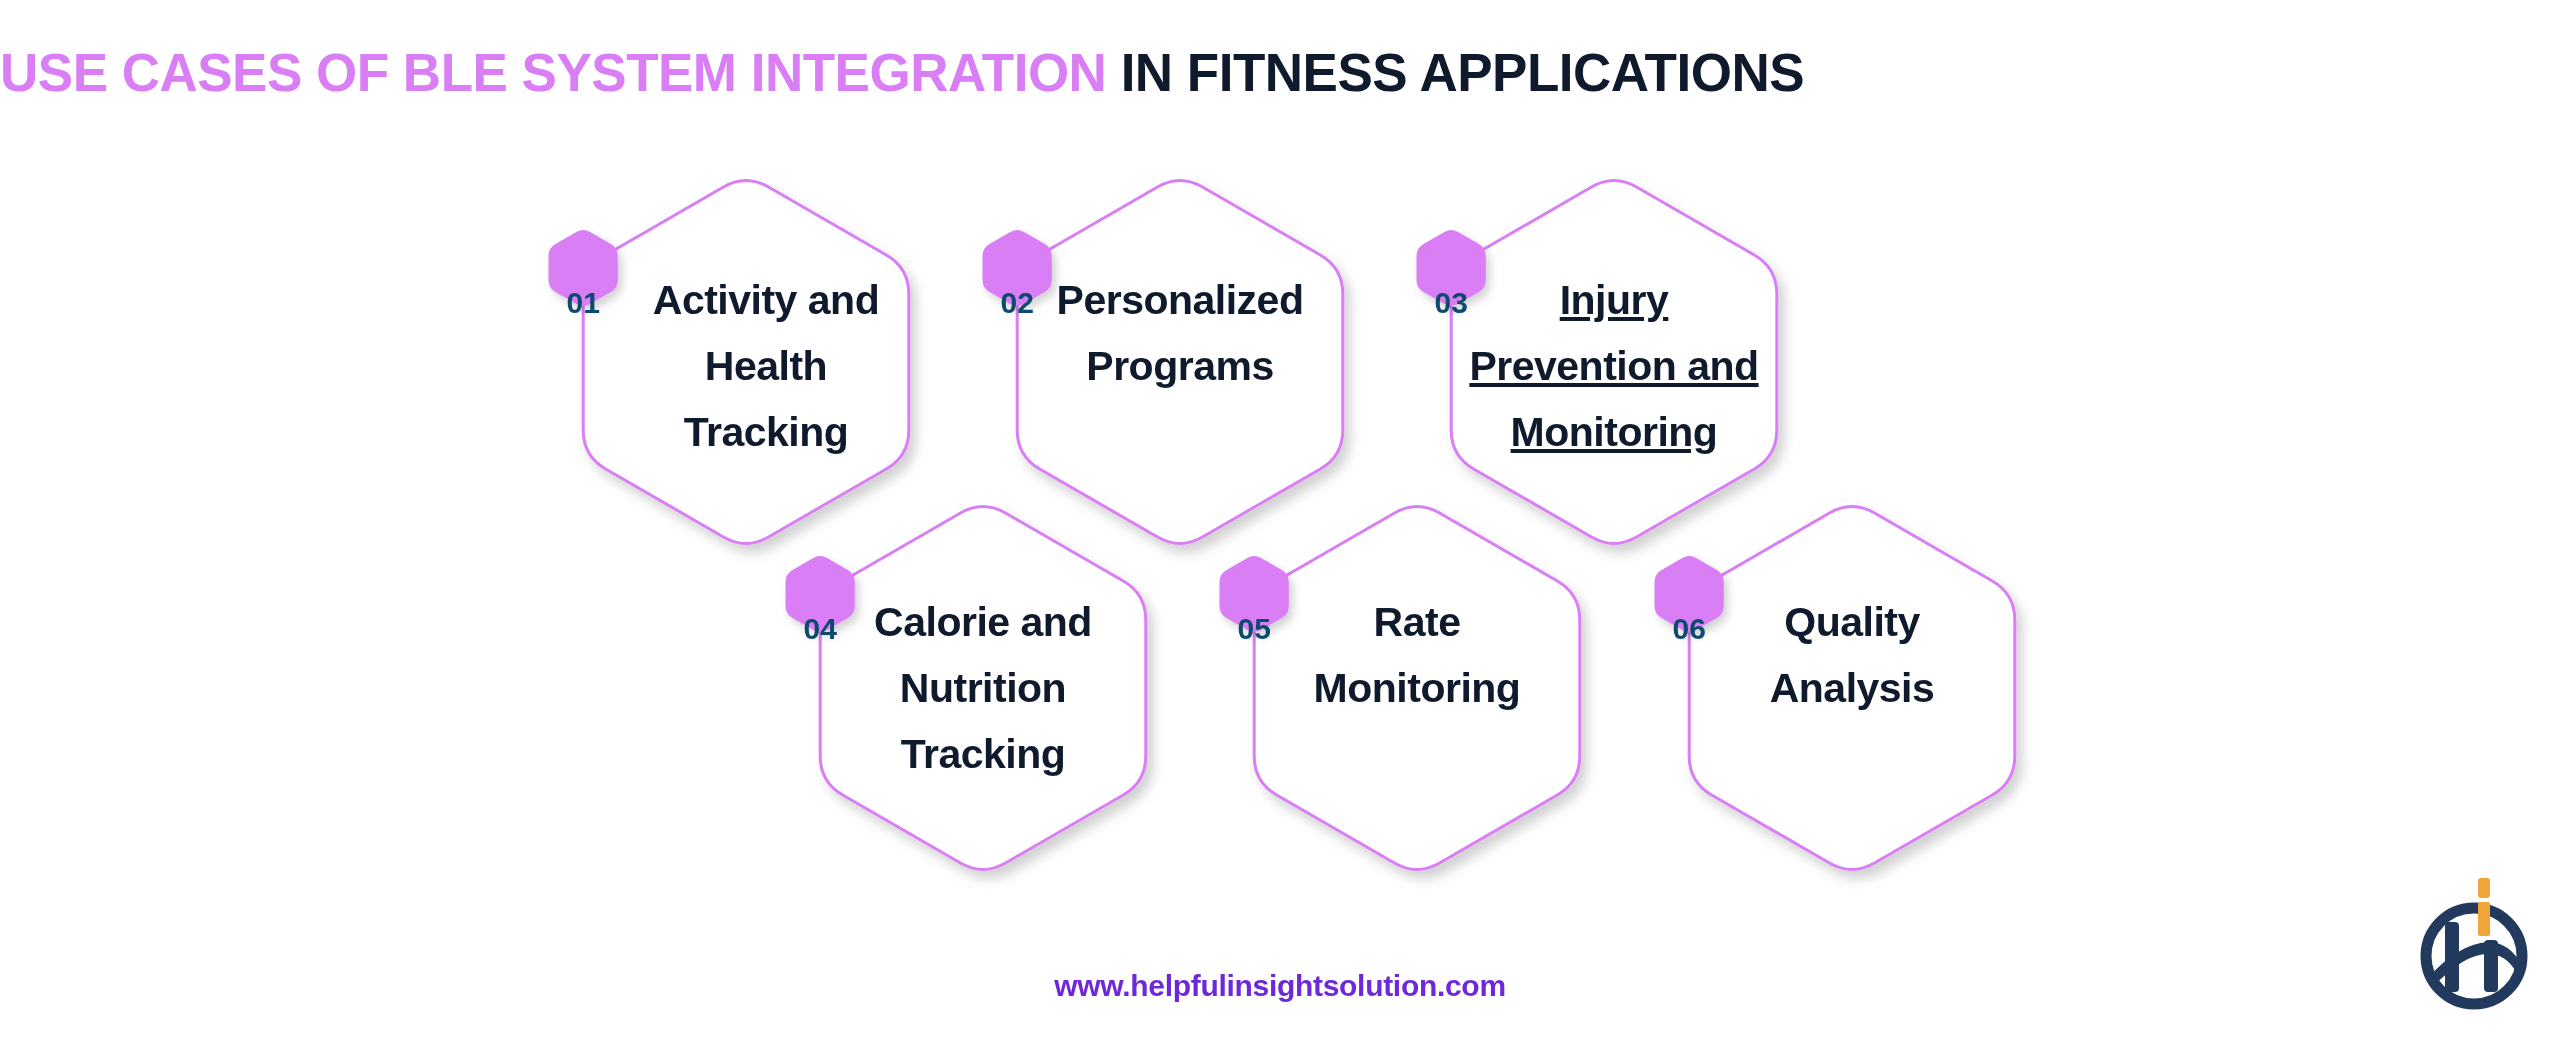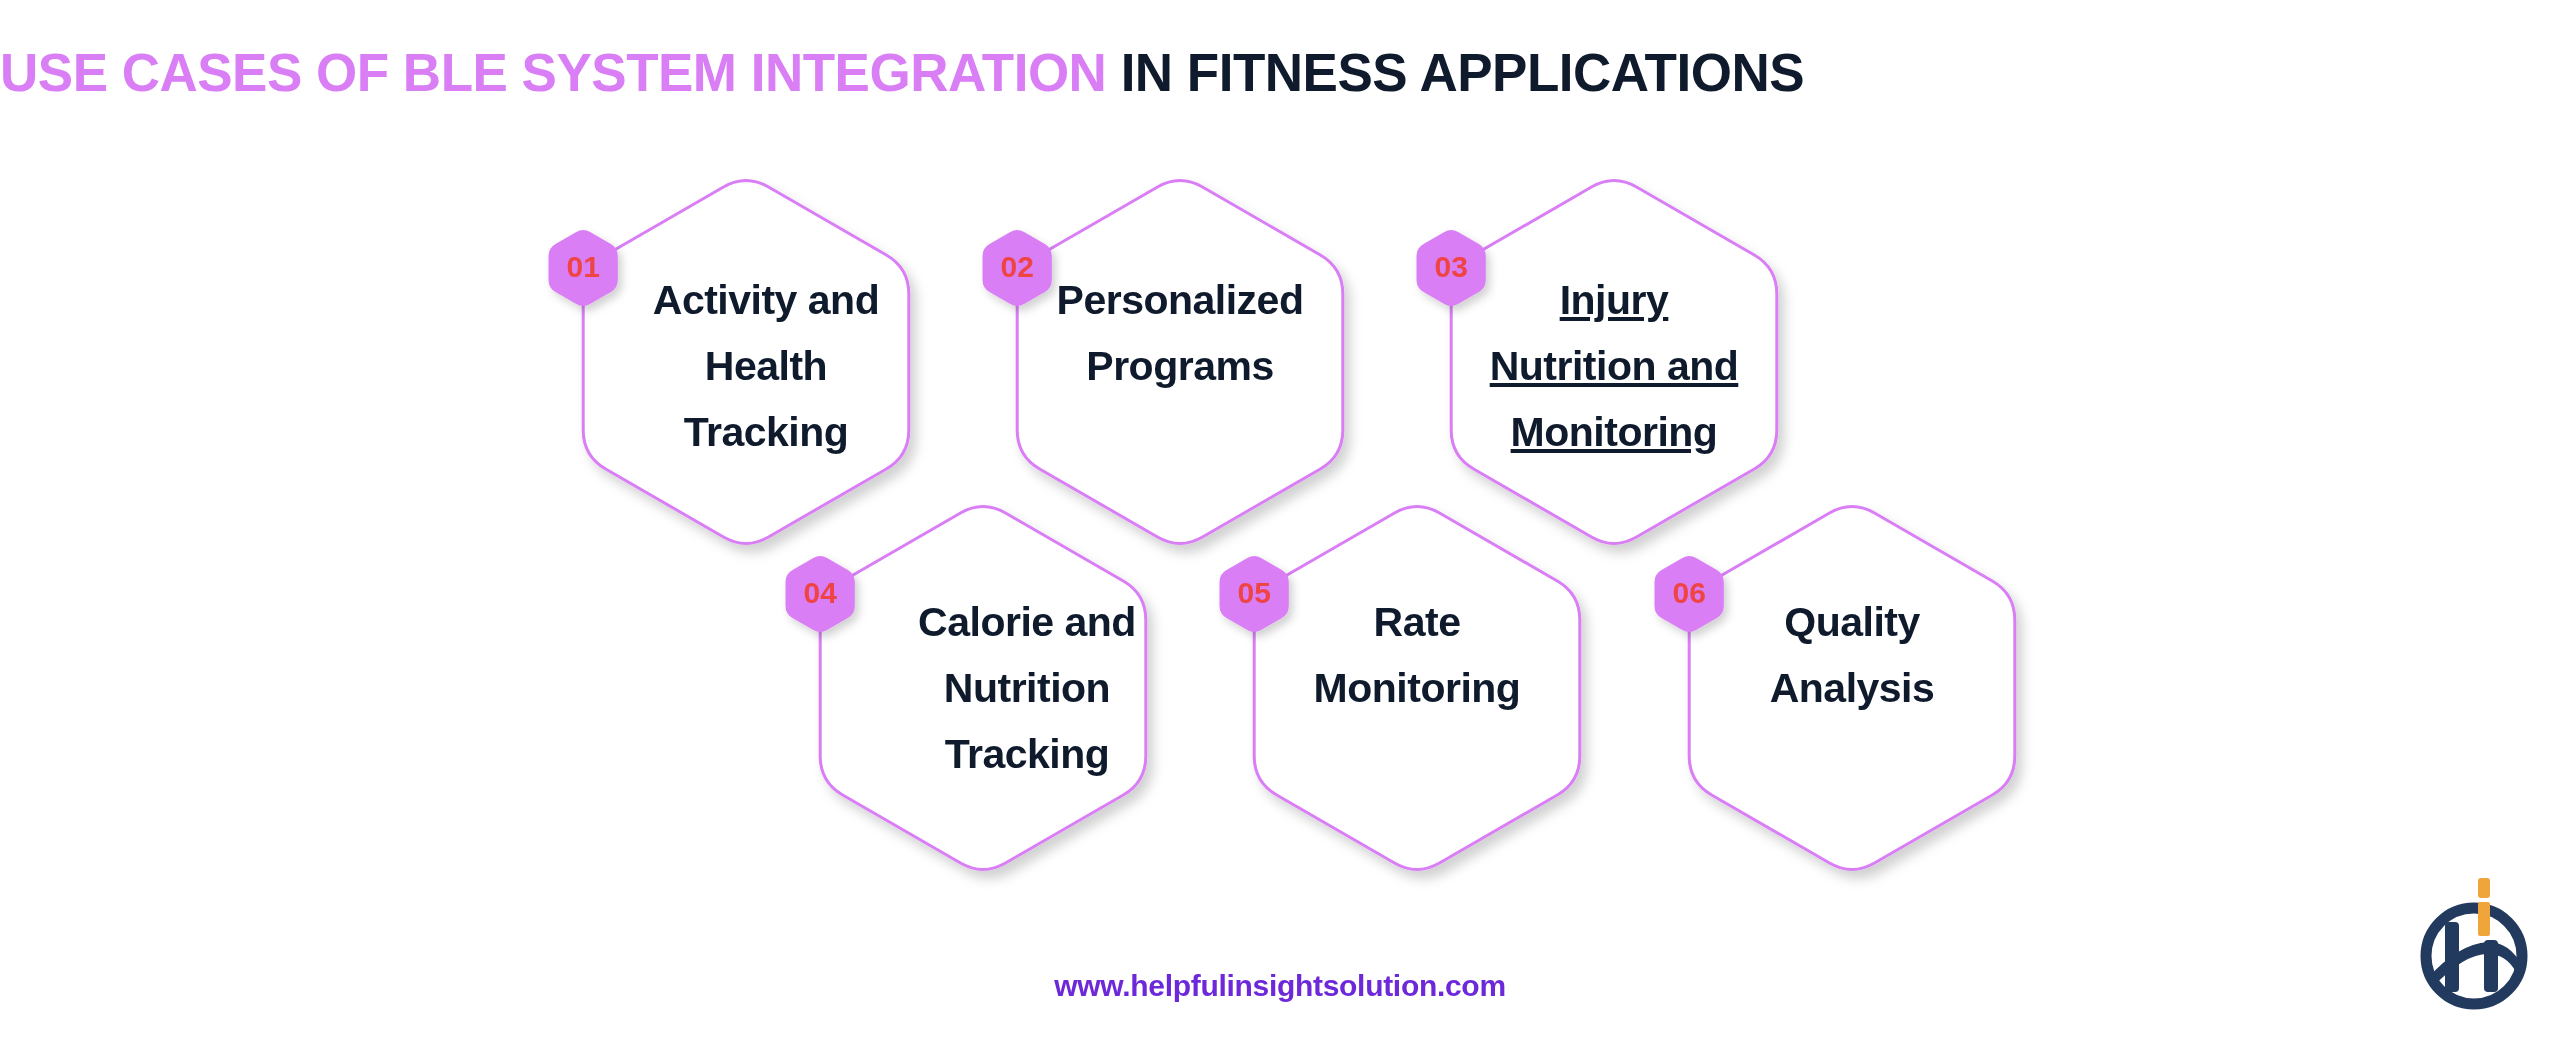--- a/index.html
+++ b/index.html
@@ -14,22 +14,22 @@
   }
   .title .accent { color:#d97ef5; }
   .title .dark { color:#0f1b2d; }
   svg.hexes { position:absolute; left:0; top:0; }
   .hex-label {
     position:absolute; width:320px; text-align:center; color:#0f1b2d;
     font-size:41px; font-weight:700; line-height:66px; letter-spacing:-0.5px;
   }
   .hex-label span { display:block; }
   .badge-num {
-    position:absolute; width:72px; text-align:center; color:#ef4444;
-    font-size:30px; font-weight:700; line-height:40px;
+    position:absolute; width:72px; text-align:center; color:#0c4a6e;
+    font-size:30px; font-weight:700; line-height:40px;margin-top:36px;
   }
   .url {
     position:absolute; left:0; width:2560px; top:969px; text-align:center;
     color:#6d28d9; font-size:30px; font-weight:700; letter-spacing:-0.3px;
   }
   .logo { position:absolute; left:2418px; top:874px; width:118px; height:140px; }
 </style>
 </head>
 <body>
 
@@ -71,25 +71,25 @@
       <span>Tracking</span>
     </div>
     <div class="badge-num" style="left: 981.187px; top: 247px;">02</div>
     <div class="hex-label" style="left: 1020px; top: 267px;">
       <span>Personalized</span>
       <span>Programs</span>
     </div>
     <div class="badge-num" style="left: 1415.19px; top: 247px;">03</div>
     <div class="hex-label" style="left: 1454px; top: 267px; text-decoration: underline;">
       <span>Injury</span>
-      <span>Nutrition and</span>
+      <span>Prevention and</span>
       <span>Monitoring</span>
     </div>
     <div class="badge-num" style="left: 784.187px; top: 573px;">04</div>
-    <div class="hex-label" style="left: 823px; top: 589px; padding-left: 44px;">
+    <div class="hex-label" style="left: 823px; top: 589px;">
       <span>Calorie and</span>
       <span>Nutrition</span>
       <span>Tracking</span>
     </div>
     <div class="badge-num" style="left: 1218.19px; top: 573px;">05</div>
     <div class="hex-label" style="left: 1257px; top: 589px;">
       <span>Rate</span>
       <span>Monitoring</span>
     </div>
     <div class="badge-num" style="left: 1653.19px; top: 573px;">06</div>

